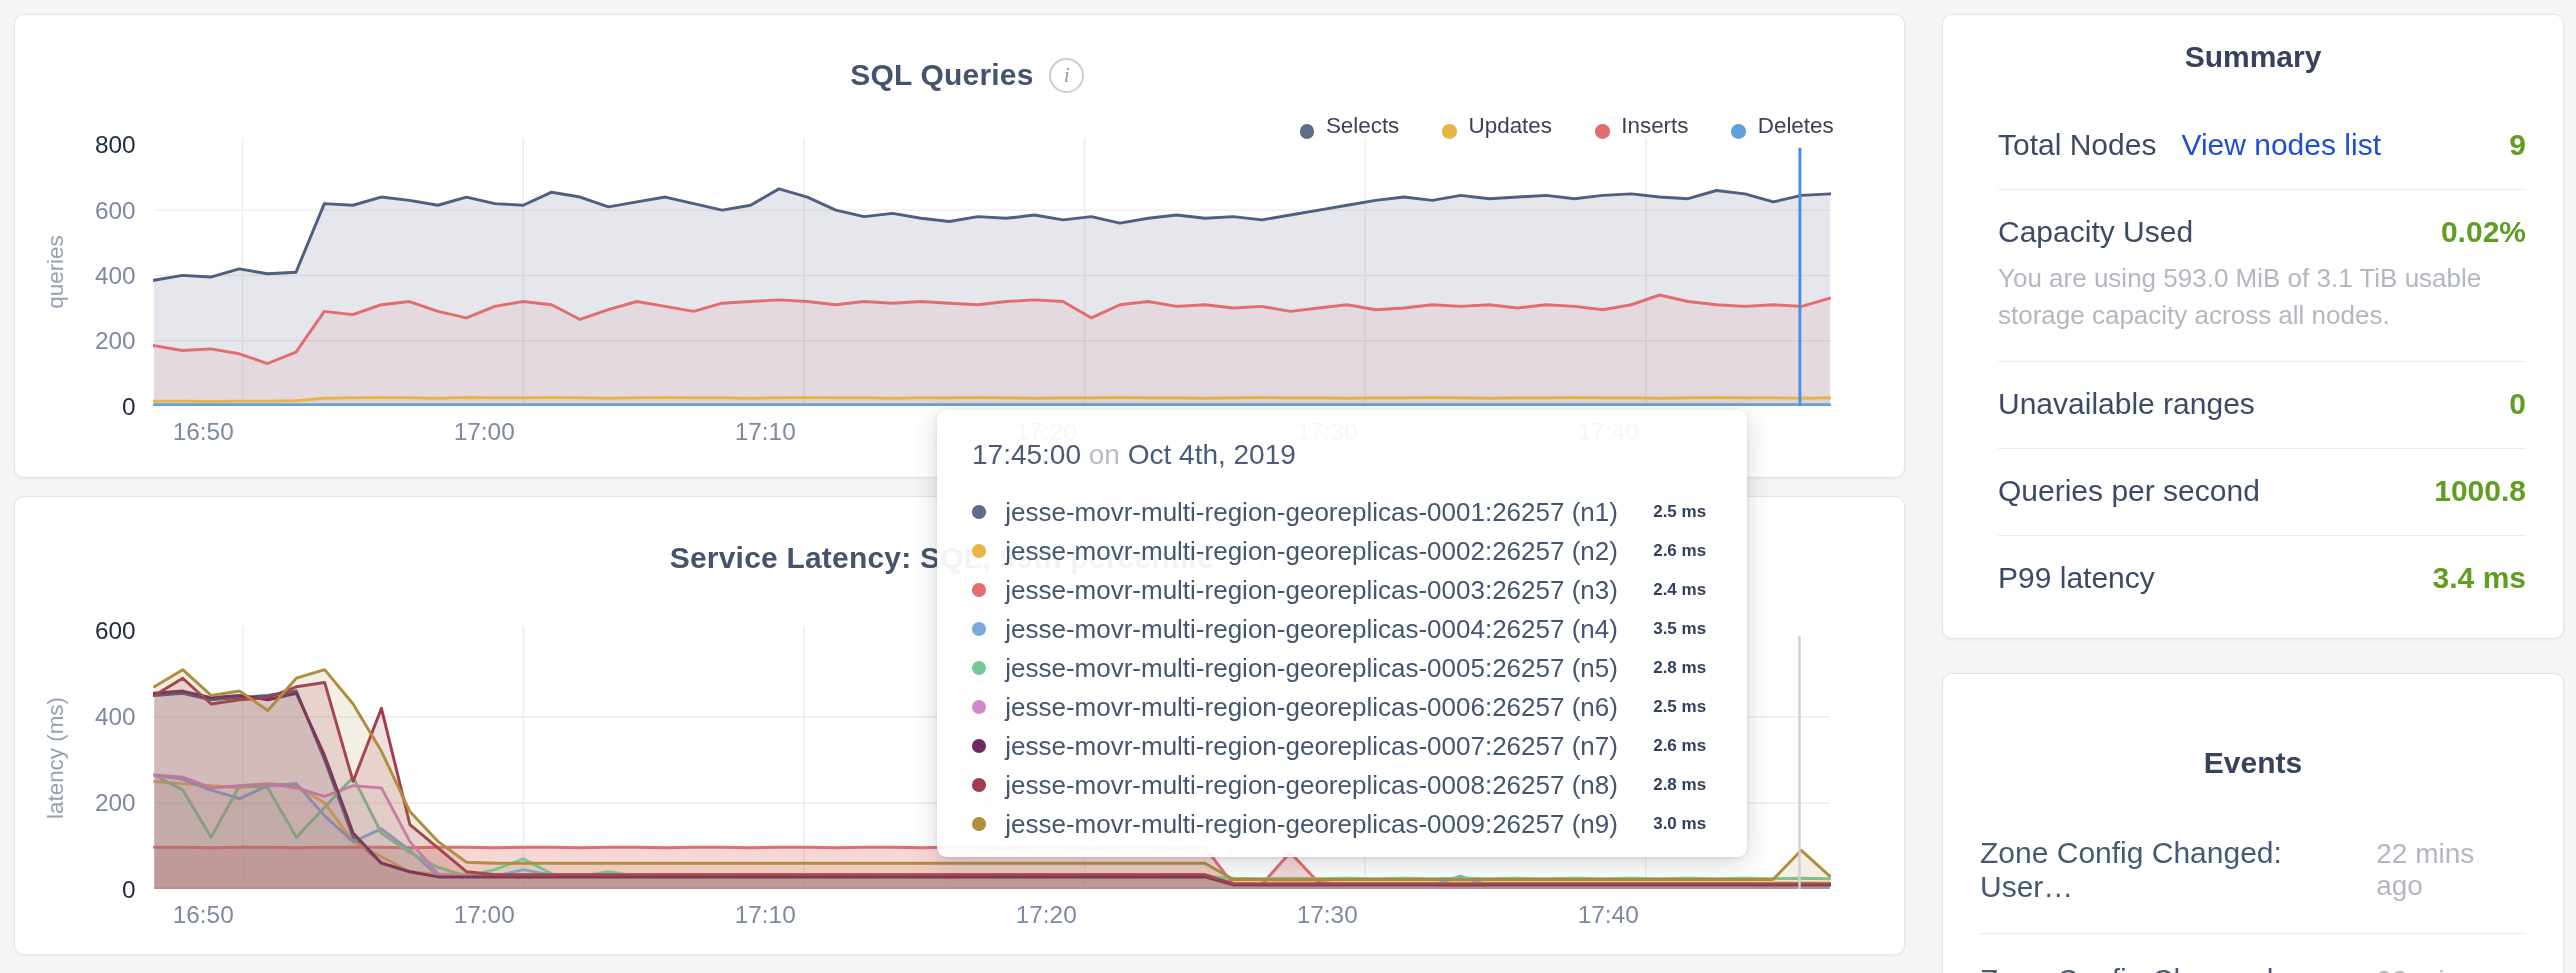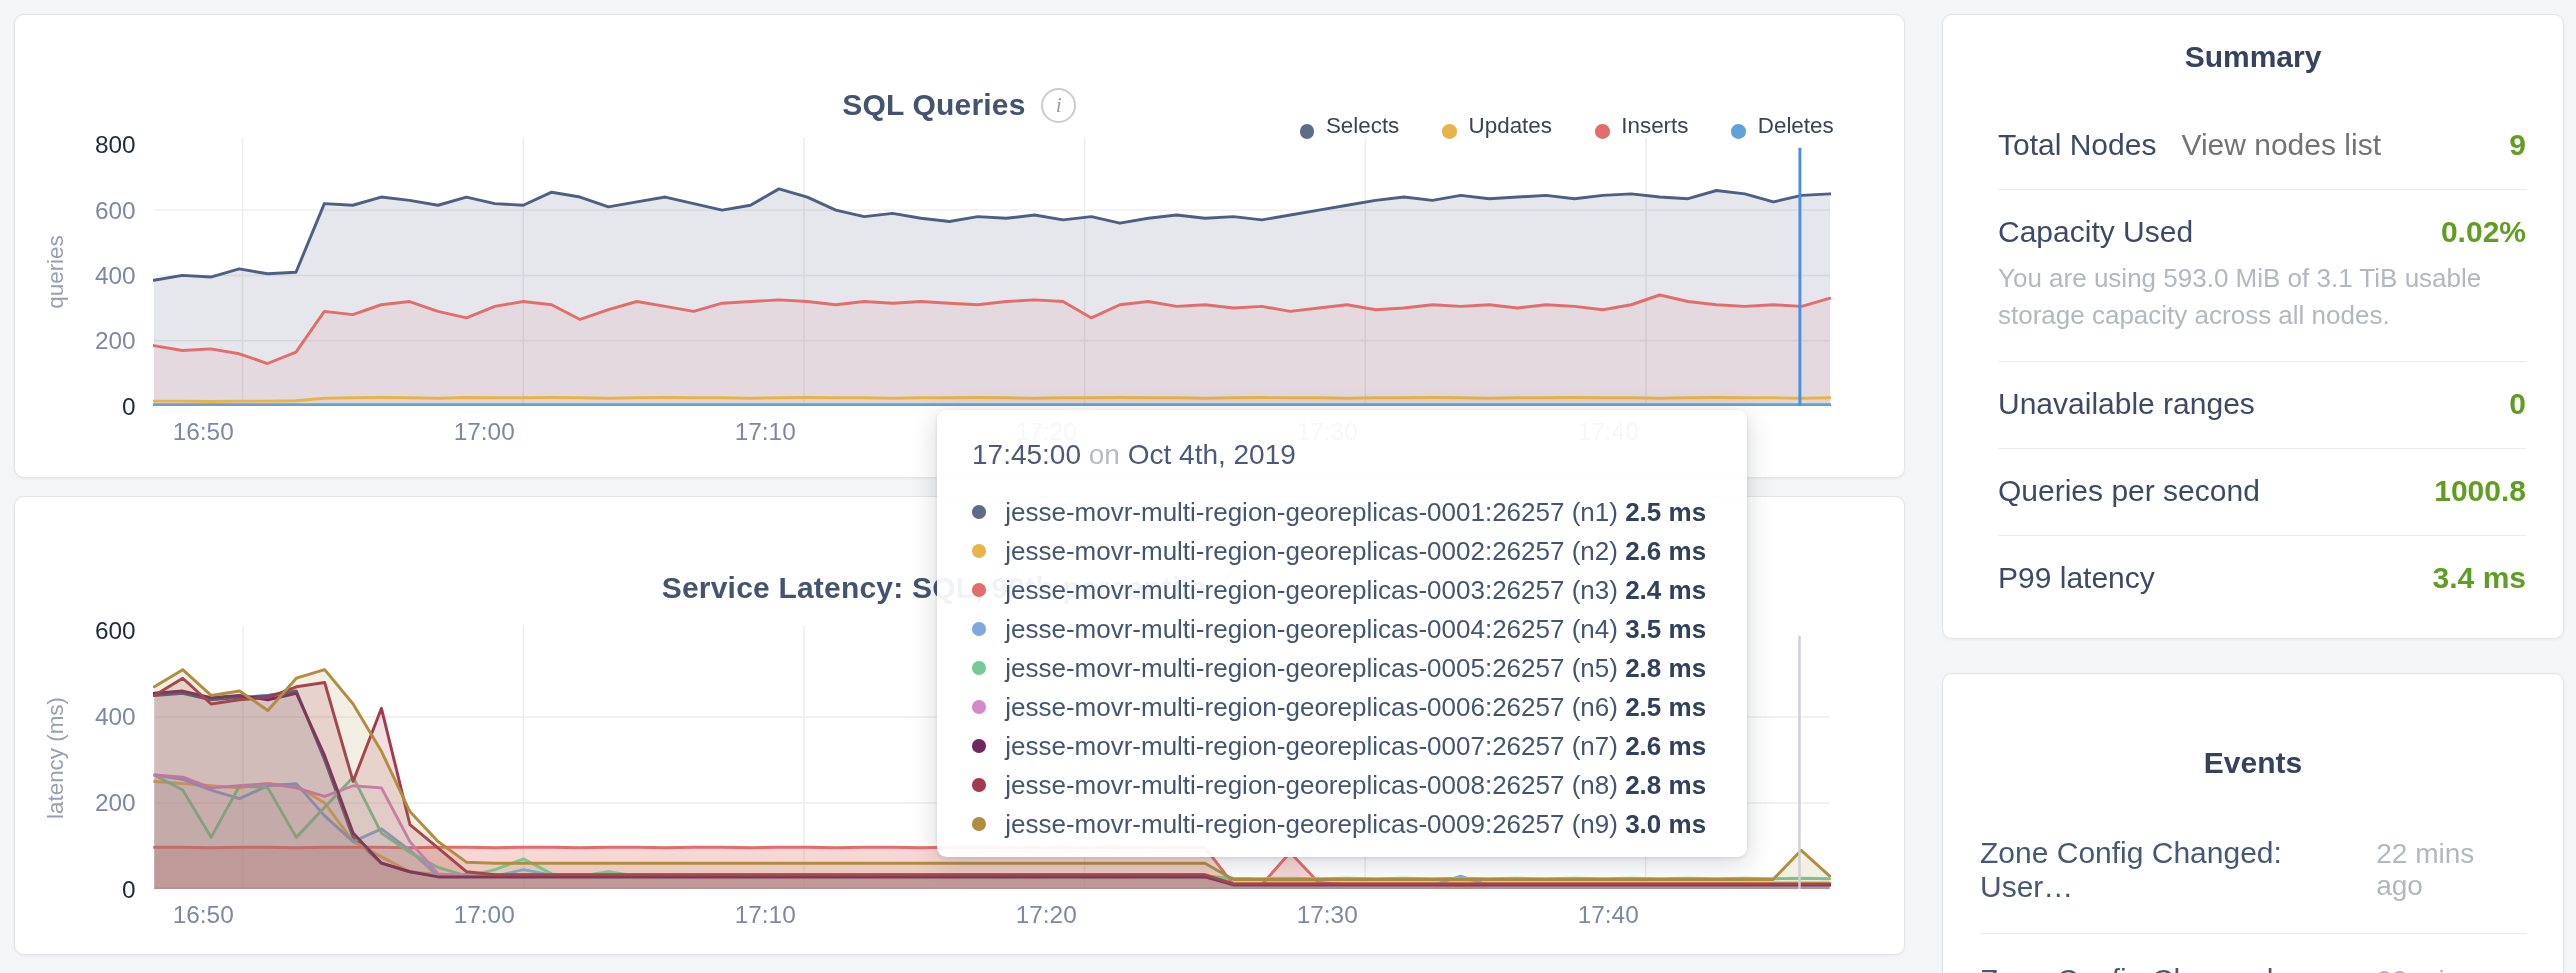--- a/index.html
+++ b/index.html
@@ -9,22 +9,22 @@
   #app { position:absolute; inset:0; }
 
   .card { position:absolute; background:#ffffff; border:1px solid #e4e4e6; border-radius:9.8px;
           box-shadow:0 1px 2.9px rgba(40,40,60,0.05); }
   #card-chart1 { left:13.7px; top:13.7px;  width:1891px; height:464px; }
   #card-chart2 { left:13.7px; top:496px; width:1891px; height:459px; }
   #card-summary{ left:1942px; top:13.7px;  width:622px; height:625px; }
   #card-events { left:1942px; top:673px; width:622px; height:347px; }
 
   
-  .chart-title-row { position:absolute; top:43px; left:0; width:100%; display:flex;
-                     justify-content:center; align-items:center; gap:15.6px;margin-top:30px; }
+  .chart-title-row { position:absolute; top:43px; left:8px; width:100%; display:flex;
+                     justify-content:center; align-items:center; gap:15.6px; }
   .chart-title { font-size:30px; font-weight:700; color:#44546e; letter-spacing:0.2px; }
   .info-icon { width:35px; height:35px; border:2px solid #c9ccd2; border-radius:50%;
                color:#9aa0a8; font-size:21.5px; font-style:italic; font-family:"Liberation Serif", serif;
                display:flex; align-items:center; justify-content:center; flex:0 0 auto; }
   .legend { position:absolute; top:98px; right:70px; display:flex; gap:43px; }
   .legend-item { display:flex; align-items:flex-end; gap:11.7px; cursor:pointer; }
   .legend-dot { width:14.6px; height:14.6px; border-radius:50%; }
   .legend-label { font-size:22.4px; color:#3c4254; }
 
   
@@ -41,32 +41,32 @@
   #tooltip { position:absolute; left:937px; top:410px; width:810px; height:447px;
              background:rgba(255,255,255,0.93); border-radius:9.8px; z-index:50;
              box-shadow:0 5.9px 27px rgba(50,55,70,0.20), 0 1px 3.9px rgba(50,55,70,0.12);
              padding:29px 35px 23.4px 35px; }
   .tt-header { font-size:28px; color:#4a5a77; }
   .tt-header .tt-on { color:#b9bdc3; }
   .tt-rows { margin-top:21.5px; }
   .tt-row { display:flex; align-items:center; height:39px; }
   .tt-dot { width:13.7px; height:13.7px; border-radius:50%; margin-right:19.5px; flex:0 0 auto; }
   .tt-name { flex:1; font-size:26px; color:#44566f; white-space:nowrap; }
-  .tt-val { font-size:26px; font-weight:700; color:#31405c; padding-right:5.9px; }
+  .tt-val { font-size:17px; font-weight:700; color:#31405c; padding-right:5.9px; }
 
   
   .panel-title { text-align:center; font-size:30px; font-weight:700; color:#37435c; }
   #card-summary .panel-title { margin-top:25px; }
   #card-events  .panel-title { margin-top:72px; }
   .summary-body { padding:29px 37px 0 55px; }
   .sum-row { padding:25px 0 27px 0; border-bottom:1px solid #ebebed; }
   .sum-row:last-child { border-bottom:none; }
   .sum-line { display:flex; align-items:baseline; }
   .sum-label { font-size:30px; color:#3c4a63; }
-  .sum-link { font-size:30px; color:#737373; margin-left:25px; cursor:pointer; }
+  .sum-link { font-size:30px; color:#1d4ed8; margin-left:25px; cursor:pointer; }
   .sum-value { margin-left:auto; font-size:30px; font-weight:700; color:#5f9e23; }
   .sum-sub { margin-top:11.7px; font-size:26px; line-height:1.42; color:#b3b7bf; }
   .events-body { padding:27px 37px 0 37px; }
   .event-row { display:flex; align-items:center; justify-content:space-between;
                padding:29px 0; border-bottom:1px solid #ebebed; cursor:pointer; }
   .event-row:last-child { border-bottom:none; }
   .event-title { font-size:30px; color:#475872; }
   .event-time { font-size:28px; color:#b3b7bf; }
 </style>
 </head>

